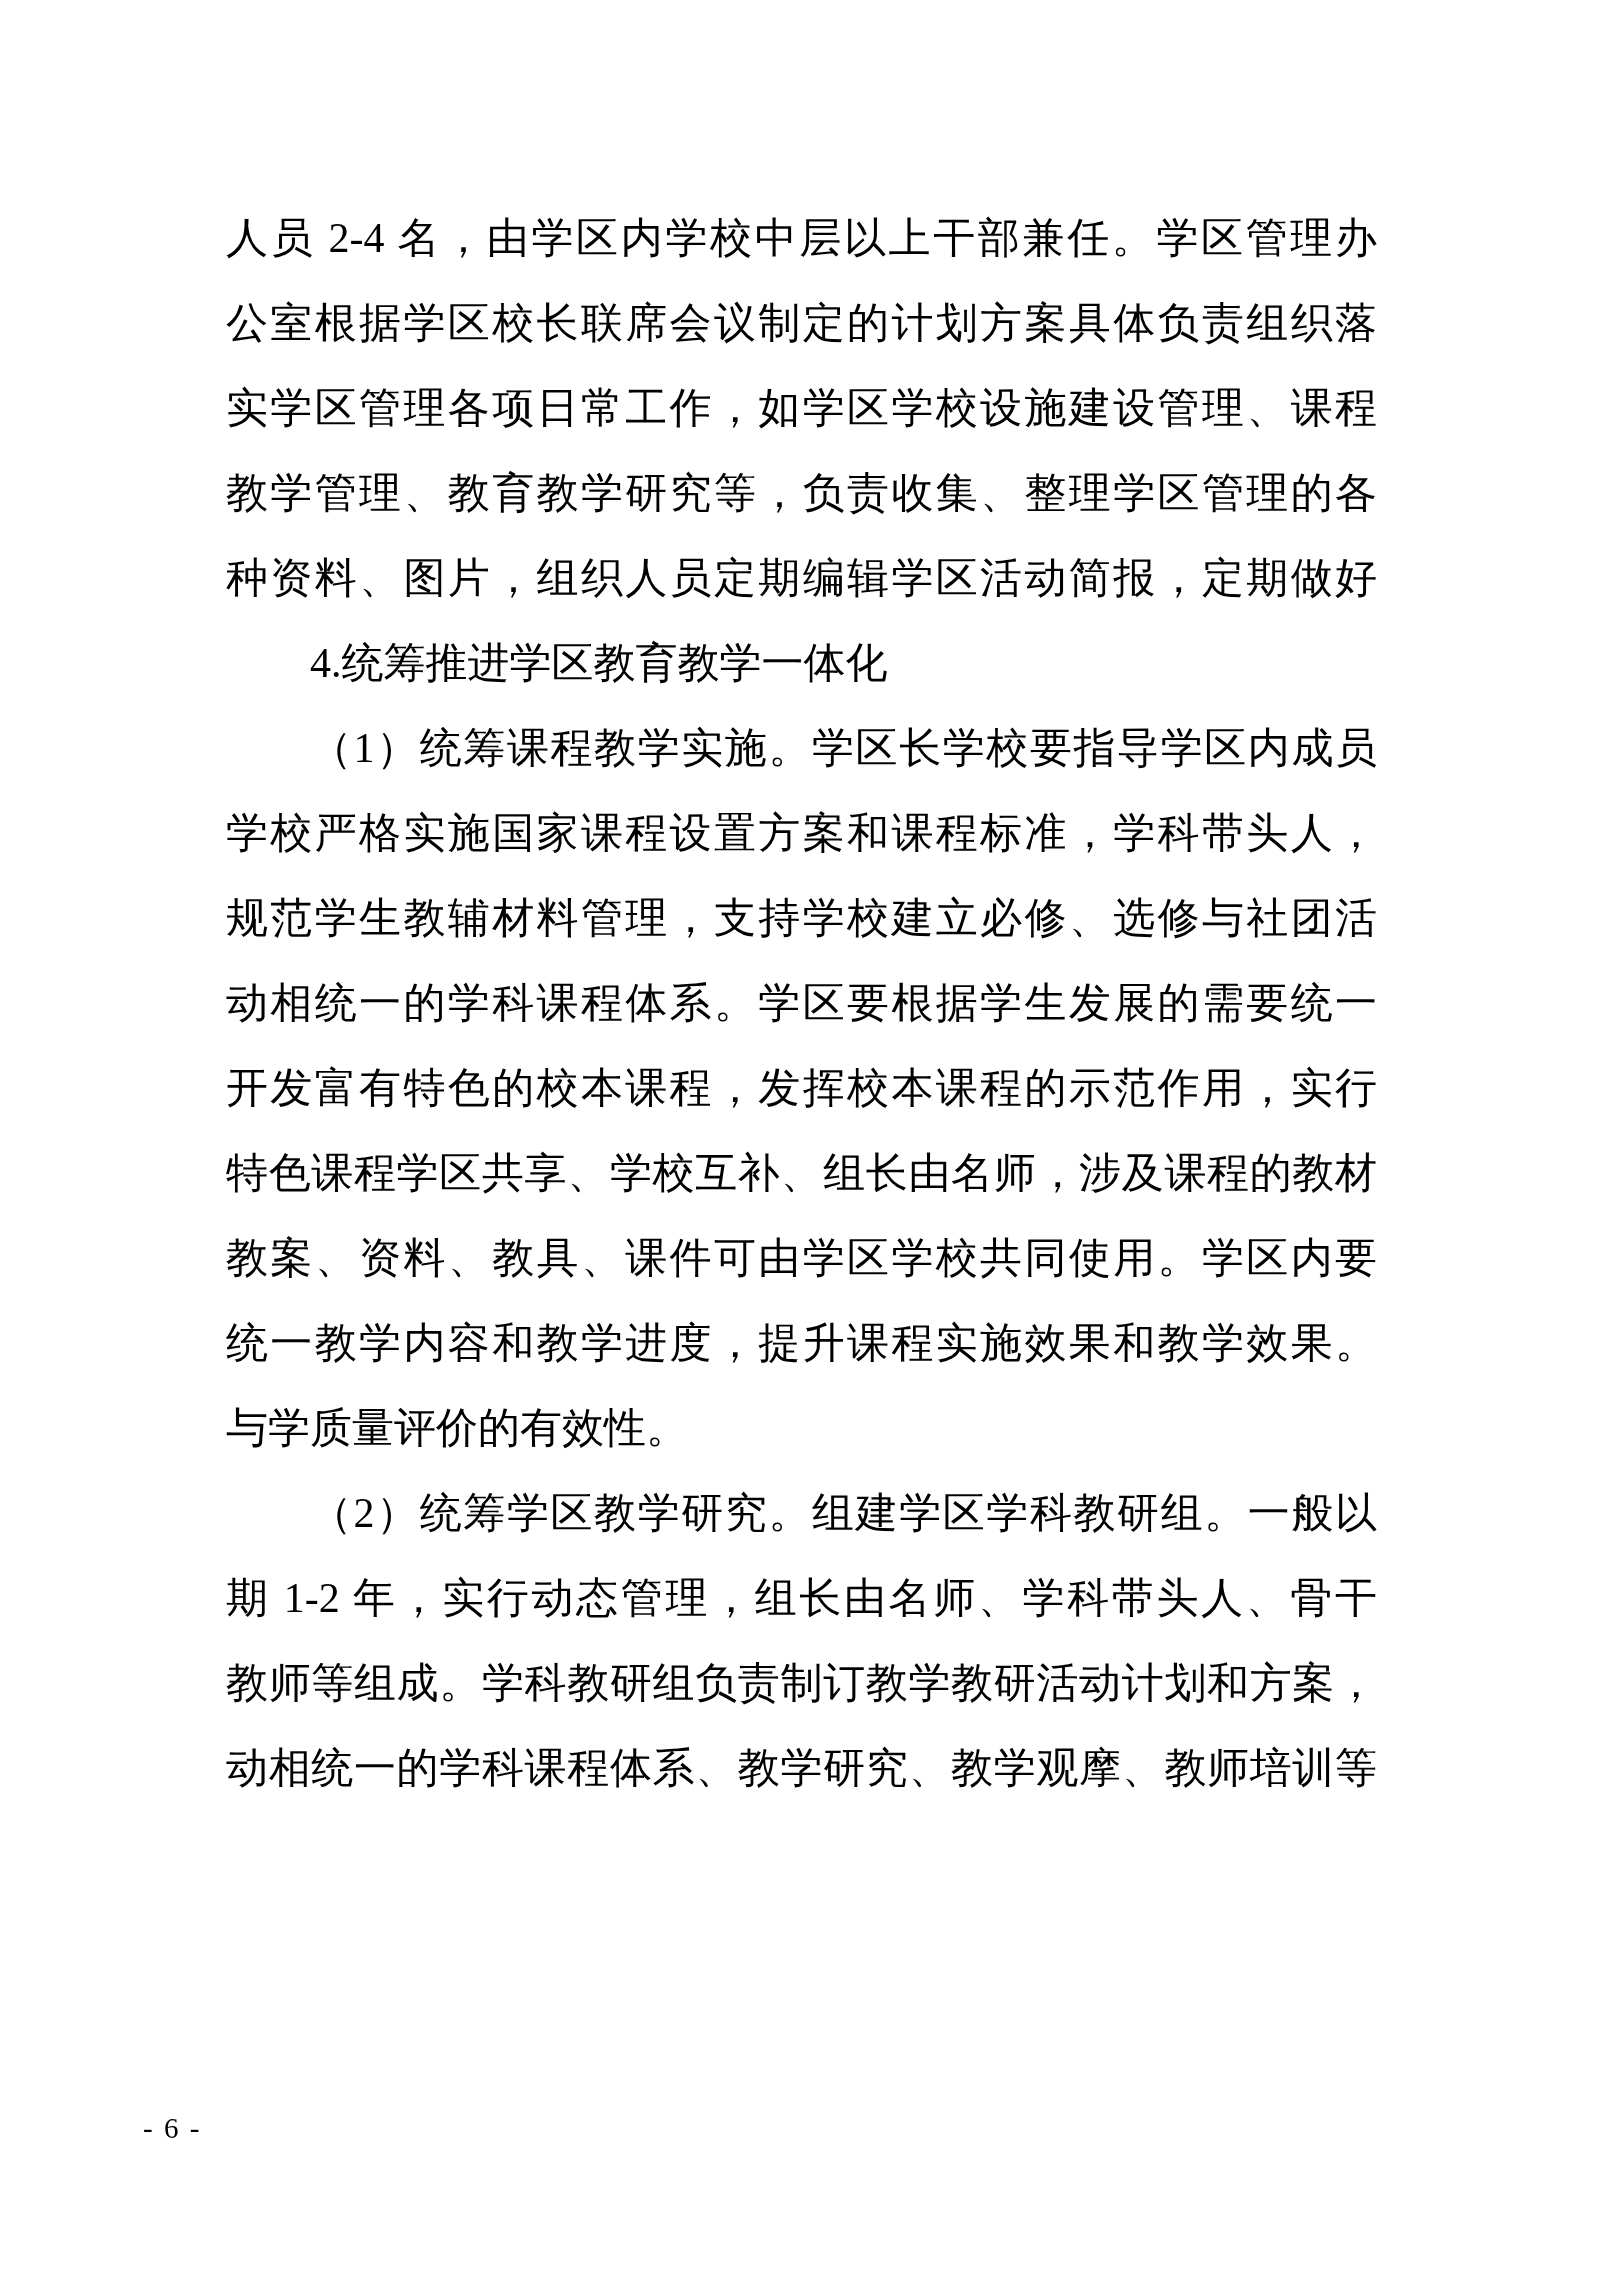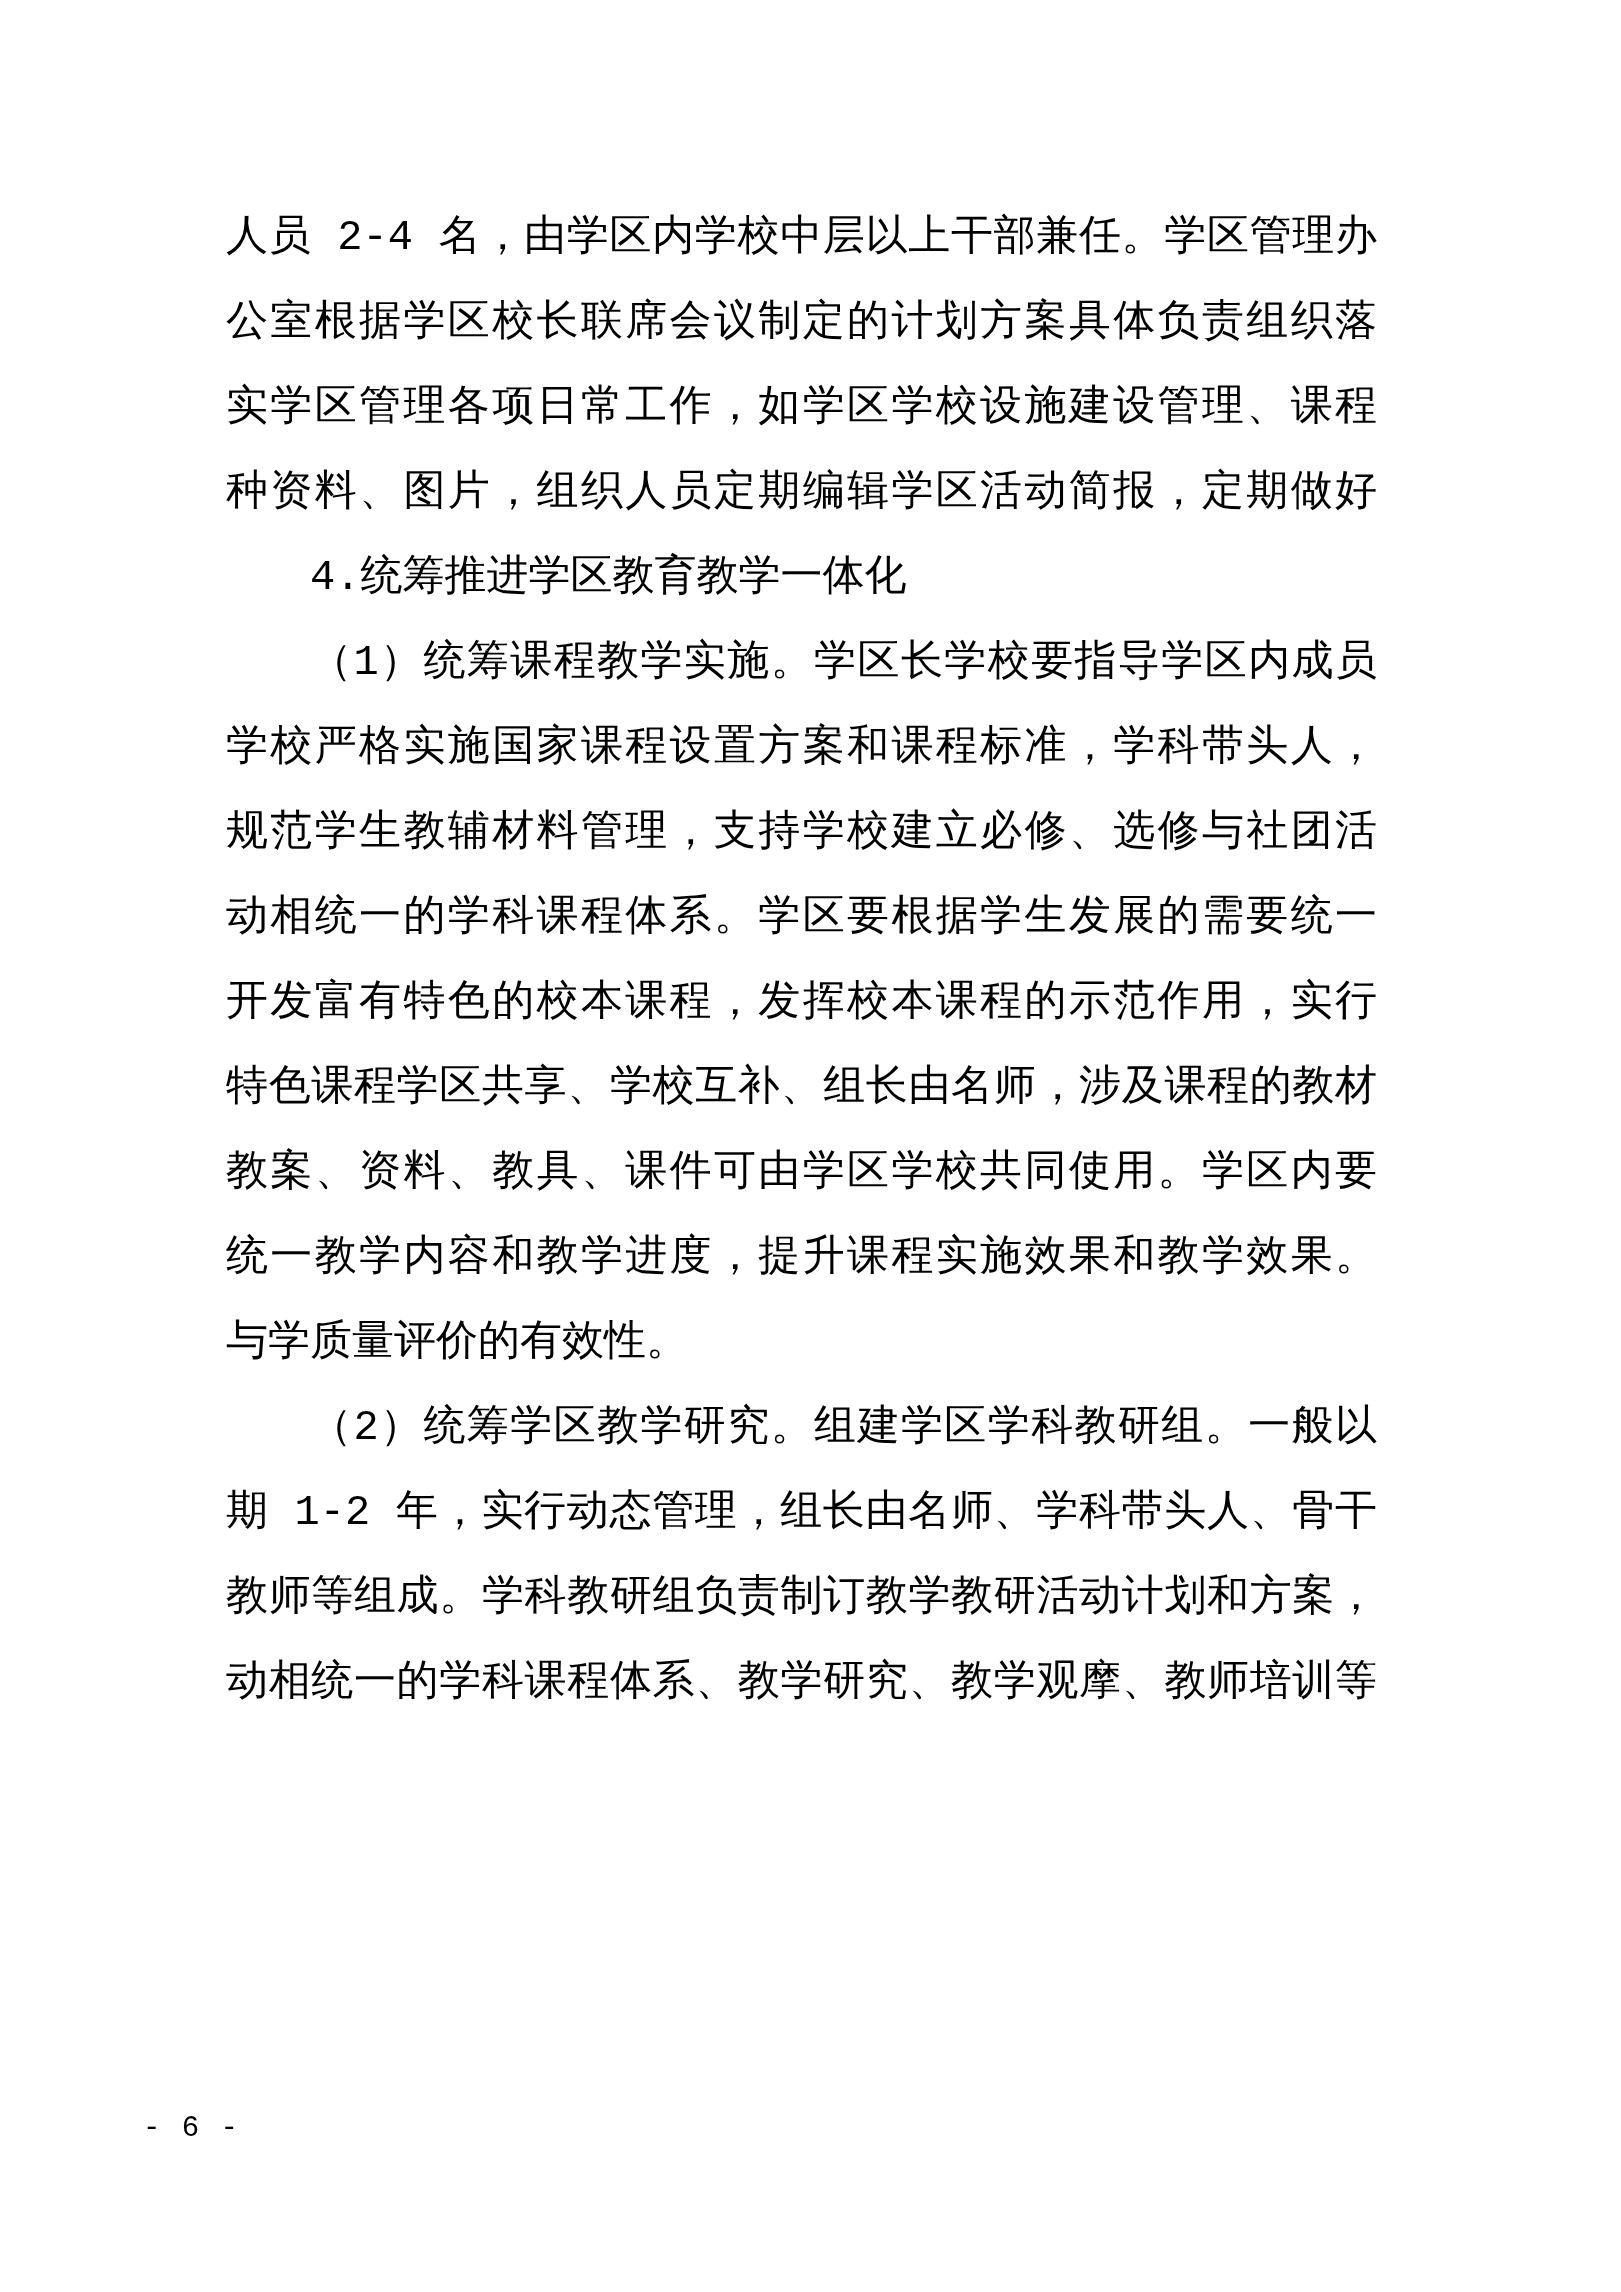--- a/index.html
+++ b/index.html
@@ -6,21 +6,21 @@
     margin: 0;
     padding: 0;
     background: #ffffff;
   }
   .page {
     position: relative;
     width: 1621px;
     height: 2293px;
     background: #ffffff;
     color: #000000;
-    font-family: Liberation Mono, monospace;
+    font-family: Liberation Serif, serif;
     overflow: hidden;
   }
   .body-text {
     position: absolute;
     left: 226px;
     top: 196px;
     width: 1151px;
     font-size: 42px;
     line-height: 85px;
     letter-spacing: 0;
@@ -51,20 +51,21 @@
   }
 </style>
 </head>
 <body>
 
 <div class="page">
   <main class="body-text">
       <div class="line fill">人员 2-4 名，由学区内学校中层以上干部兼任。学区管理办</div>
       <div class="line fill">公室根据学区校长联席会议制定的计划方案具体负责组织落</div>
       <div class="line fill">实学区管理各项日常工作，如学区学校设施建设管理、课程</div>
+      <div class="line fill">教学管理、教育教学研究等，负责收集、整理学区管理的各</div>
       <div class="line fill">种资料、图片，组织人员定期编辑学区活动简报，定期做好</div>
       <div class="line indent">4.统筹推进学区教育教学一体化</div>
       <div class="line fill indent">（1）统筹课程教学实施。学区长学校要指导学区内成员</div>
       <div class="line fill">学校严格实施国家课程设置方案和课程标准，学科带头人，</div>
       <div class="line fill">规范学生教辅材料管理，支持学校建立必修、选修与社团活</div>
       <div class="line fill">动相统一的学科课程体系。学区要根据学生发展的需要统一</div>
       <div class="line fill">开发富有特色的校本课程，发挥校本课程的示范作用，实行</div>
       <div class="line fill">特色课程学区共享、学校互补、组长由名师，涉及课程的教材</div>
       <div class="line fill">教案、资料、教具、课件可由学区学校共同使用。学区内要</div>
       <div class="line fill">统一教学内容和教学进度，提升课程实施效果和教学效果。</div>

